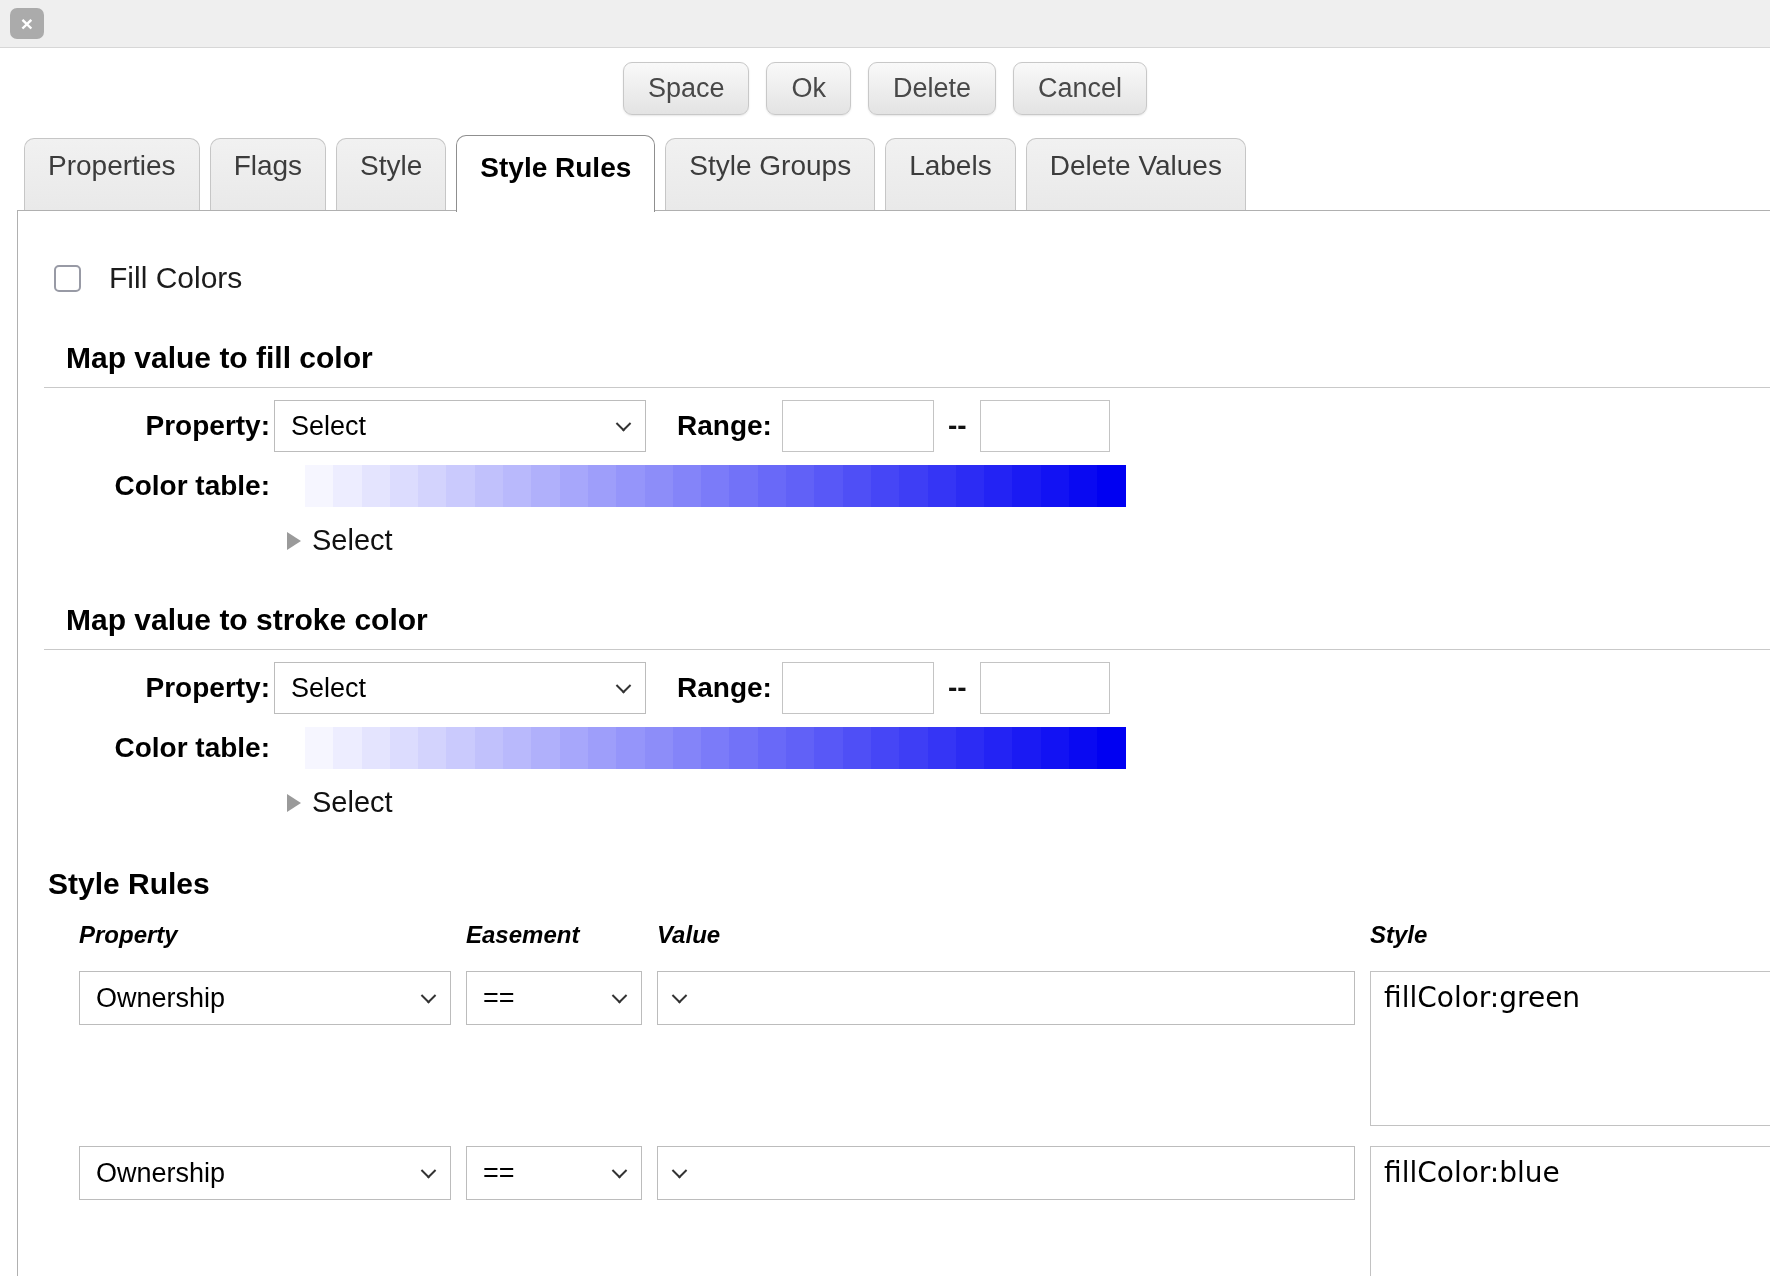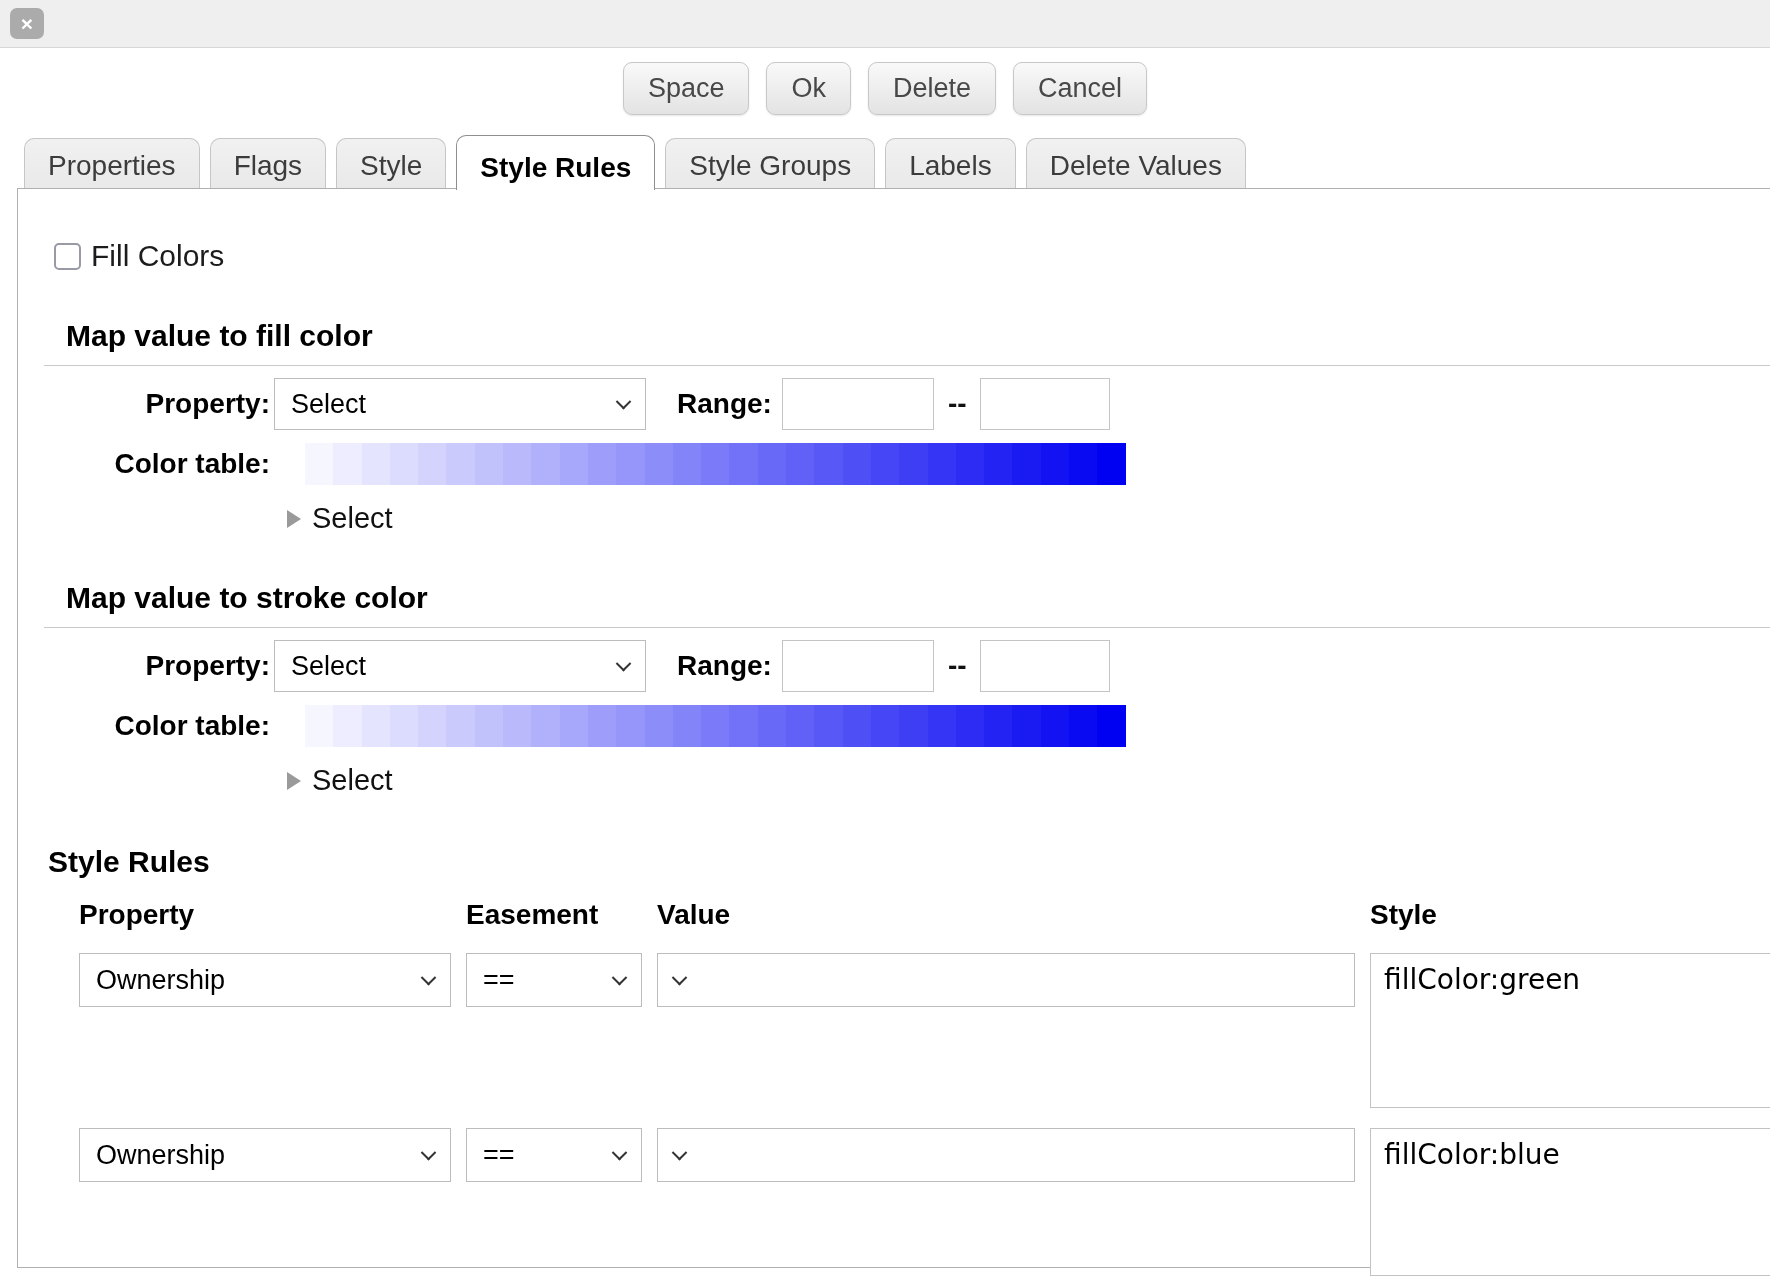--- a/index.html
+++ b/index.html
@@ -19,35 +19,35 @@
   
   .btn-row { display:flex; justify-content:center; gap:17px; margin-top:14px; }
   .btn { font-family:"Liberation Sans",sans-serif; font-size:27px; color:#484848;
          padding:10px 24px; background:linear-gradient(#f9f9f9,#e3e3e3);
          border:1px solid #c8c8c8; border-radius:9px;
          box-shadow:0 1px 2px rgba(0,0,0,.10); cursor:pointer; }
 
   
   .tabs { display:flex; align-items:flex-end; gap:10px; margin:20px 0 0 24px;
           position:relative; z-index:2; }
-  .tab { font-size:28px; color:#3c3c3c; padding:11px 23px 6px;
+  .tab { font-size:28px; color:#3c3c3c; padding:11px 23px 28px;
          background:linear-gradient(#f1f1f1,#e9e9e9);
          border:1px solid #c6c6c6; border-bottom:none;
          border-radius:10px 10px 0 0; cursor:pointer; white-space:nowrap; }
   .tab--active { background:#fff; border-color:#8f8f8f; color:#000;
                  font-weight:bold; padding-top:16px; margin-bottom:-2px;
                  position:relative; z-index:3; }
 
   
   .panel { margin-left:17px; height:1080px; position:relative; z-index:1;
            border:1px solid #b0b0b0; border-right:none; background:#fff;
            padding-left:36px; }
 
   
-  .checkbox-row { display:flex; align-items:center; gap:10px; margin-top:50px; }
+  .checkbox-row { display:flex; align-items:center; gap:28px; margin-top:50px; }
   .cb { appearance:none; -webkit-appearance:none; width:27px; height:27px;
         border:2px solid #989aa5; border-radius:5px; background:#fff; cursor:pointer; }
   .cb-label { font-size:30px; color:#1c1c1c; }
 
   
   .section-heading { font-size:30px; font-weight:bold; margin:46px 0 0 12px; }
   .divider { border:none; border-top:1px solid #c9c9c9; margin:12px 0 0 -10px; }
   .form-row { display:flex; align-items:center; margin-top:9px; height:58px; }
   .flabel { width:216px; text-align:right; font-weight:bold; font-size:28px; flex:none; }
   .selectbox { margin-left:4px; width:372px; height:52px; background:#fff;
@@ -71,21 +71,21 @@
                 margin:17px 0 0 233px; cursor:pointer; }
   .tri { width:0; height:0; border-left:14px solid #9a9a9a;
          border-top:9px solid transparent; border-bottom:9px solid transparent; }
   .disclosure-label { font-size:29px; color:#111; }
 
   
   .rules-heading { font-size:30px; font-weight:bold; margin:48px 0 0 -6px; }
   .rules-grid { display:grid; grid-template-columns:372px 176px 698px 560px;
                 column-gap:15px; row-gap:20px; margin:20px 0 0 25px;
                 align-items:start; }
-  .col-header { font-size:28px; font-weight:bold; padding-bottom:2px; }
+  .col-header { font-size:24px; font-weight:bold; padding-bottom:2px;font-style:italic; }
   .rules-grid .selectbox { width:100%; margin-left:0; height:54px; }
   .style-textarea { width:100%; height:155px; border:1px solid #c2c2c2;
                     font-family:"DejaVu Sans", sans-serif; font-size:28px;
                     padding:8px 13px; resize:none; background:#fff; color:#000;
                     line-height:1.3; }
   .style-textarea--second { height:148px; }
 </style>
 </head>
 <body>
 

